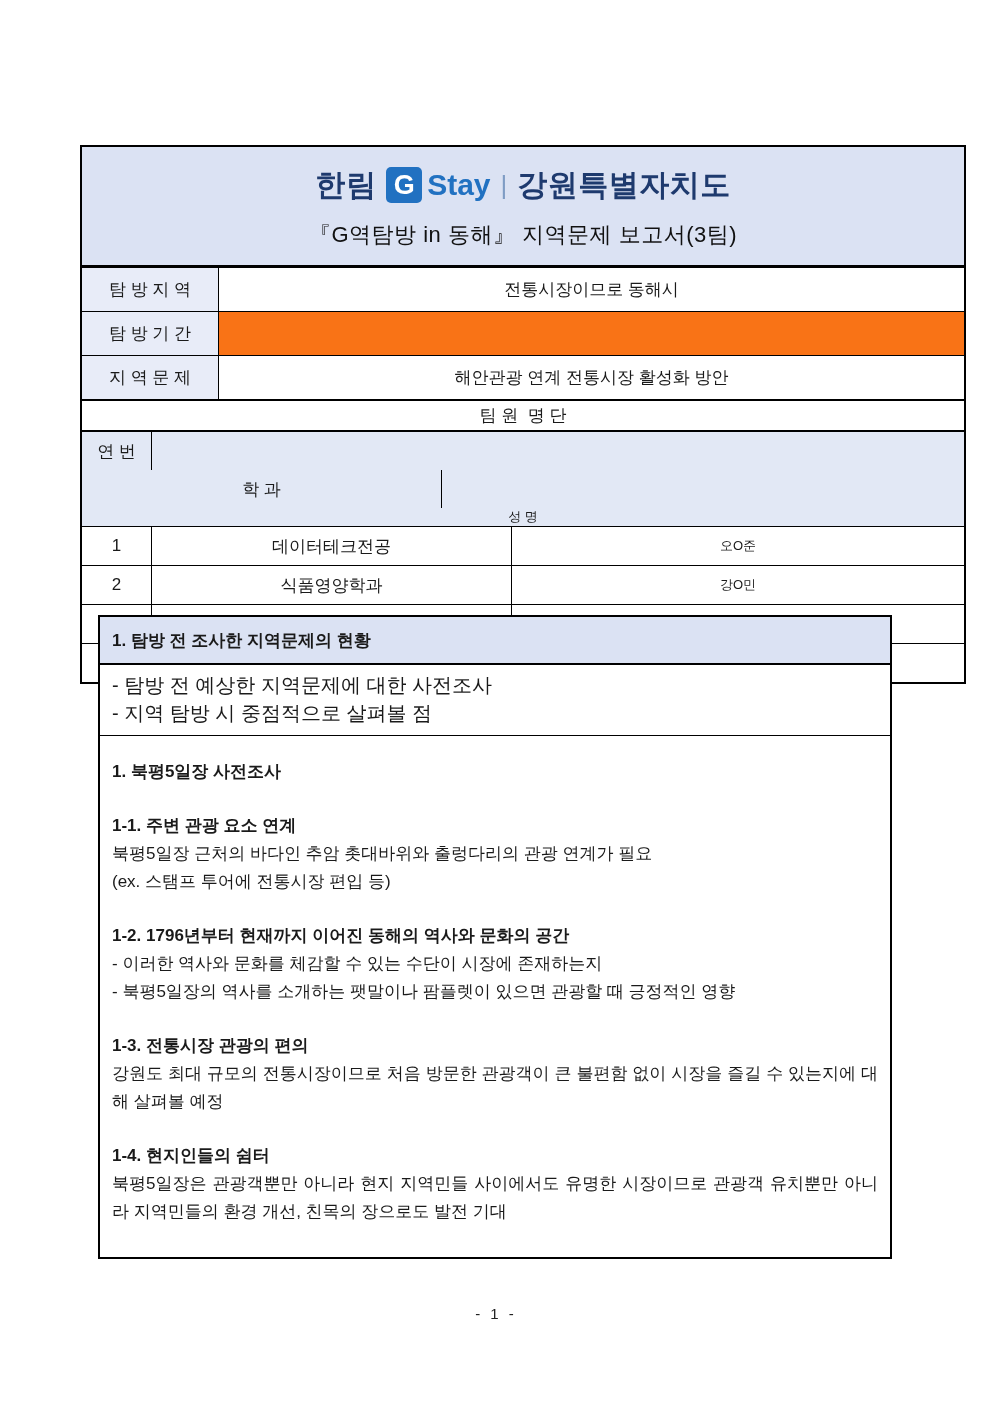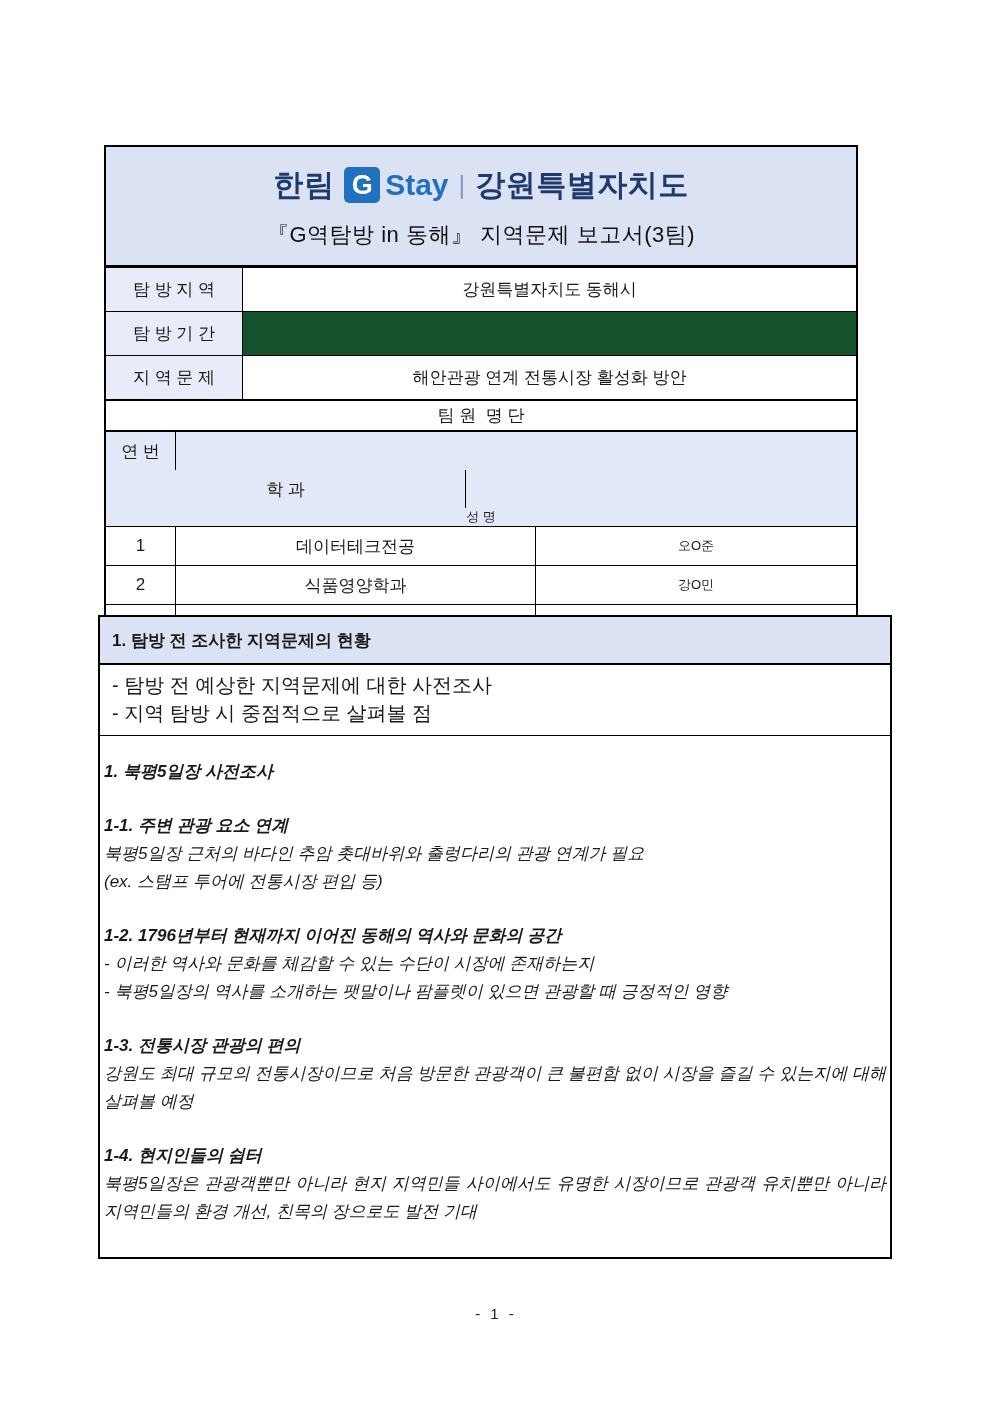--- a/index.html
+++ b/index.html
@@ -1,20 +1,20 @@
 <!DOCTYPE html>
 <html><head>
 <meta charset="utf-8">
 <style>
   * { margin:0; padding:0; box-sizing:border-box; }
   body { background:#ffffff; font-family:"Liberation Sans","DejaVu Sans",sans-serif; color:#1a1a1a; }
   .page { position:relative; width:992px; height:1403px; background:#ffffff; overflow:hidden; }
 
   
-  .tbl1 { position:absolute; left:104px; top:145px; width:754px; border:2px solid #000; background:#14532d; }
+  .tbl1 { position:absolute; left:80px; top:145px; width:886px; border:2px solid #000; background:#f97316; }
 
   .hdr-block { background:#dbe2f3; border-bottom:2px solid #000; padding:17px 10px 15px; text-align:center; }
   .logo-line { display:flex; align-items:center; justify-content:center; gap:9px; height:42px; }
   .logo-hanlim { font-size:30px; font-weight:bold; color:#1e3a6e; letter-spacing:1px; }
   .logo-g { display:inline-flex; align-items:center; justify-content:center; width:36px; height:36px;
             background:#2171c1; color:#ffffff; font-size:27px; font-weight:bold; border-radius:5px; }
   .logo-stay { font-size:30px; font-weight:bold; color:#2171c1; margin-left:-4px; }
   .logo-sep { color:#7f9cc4; font-size:26px; font-weight:normal; margin:0 1px; }
   .logo-center { font-size:30px; font-weight:bold; color:#1e3a6e; letter-spacing:0.5px; }
   .report-title { margin-top:14px; font-size:22px; color:#111; letter-spacing:0.5px; }
@@ -35,21 +35,21 @@
   .team-header .c-no, .team-header .c-dept, .team-header .c-name { height:38px; background:transparent; }
   .team-row .c-no, .team-row .c-dept, .team-row .c-name { height:38px; }
 
   
   .tbl2 { position:absolute; left:98px; top:615px; width:794px; height:644px; border:2px solid #000;
           display:flex; flex-direction:column; background:#fff; }
   .sec-heading { background:#dbe2f3; border-bottom:2px solid #000; height:48px; display:flex; align-items:center;
                  padding:0 12px; font-size:17px; font-weight:bold; }
   .sec-overview { border-bottom:1px solid #000; padding:6px 12px 8px; }
   .sec-overview p { font-size:20px; line-height:28px; }
-  .sec-content { flex:1; padding:22px 4px 10px; overflow:hidden;font-style:italic; }
+  .sec-content { flex:1; padding:22px 12px 10px; overflow:hidden; }
   .blk { margin-bottom:26px; }
   .blk:last-child { margin-bottom:0; }
   .blk h3 { font-size:17px; font-weight:bold; line-height:28px; }
   .blk p { font-size:17px; line-height:28px; text-align:justify; }
 
   .page-num { position:absolute; left:0; top:1305px; width:100%; text-align:center; font-size:15px;
               letter-spacing:3px; color:#222; }
 </style>
 </head>
 <body>
@@ -64,21 +64,21 @@
         <span class="logo-g">G</span>
         <span class="logo-stay">Stay</span>
         <span class="logo-sep">|</span>
         <span class="logo-center">강원특별자치도</span>
       </div>
       <div class="report-title">『G역탐방 in 동해』 지역문제 보고서(3팀)</div>
     </div>
 
     <div class="info-row">
       <div class="info-label">탐 방 지 역</div>
-      <div class="info-value">강원특별자치도 동해시</div>
+      <div class="info-value">전통시장이므로 동해시</div>
     </div>
     <div class="info-row">
       <div class="info-label">탐 방 기 간</div>
     </div>
     <div class="info-row">
       <div class="info-label">지 역 문 제</div>
       <div class="info-value">해안관광 연계 전통시장 활성화 방안</div>
     </div>
 
     <div class="team-title">팀 원  명 단</div>

